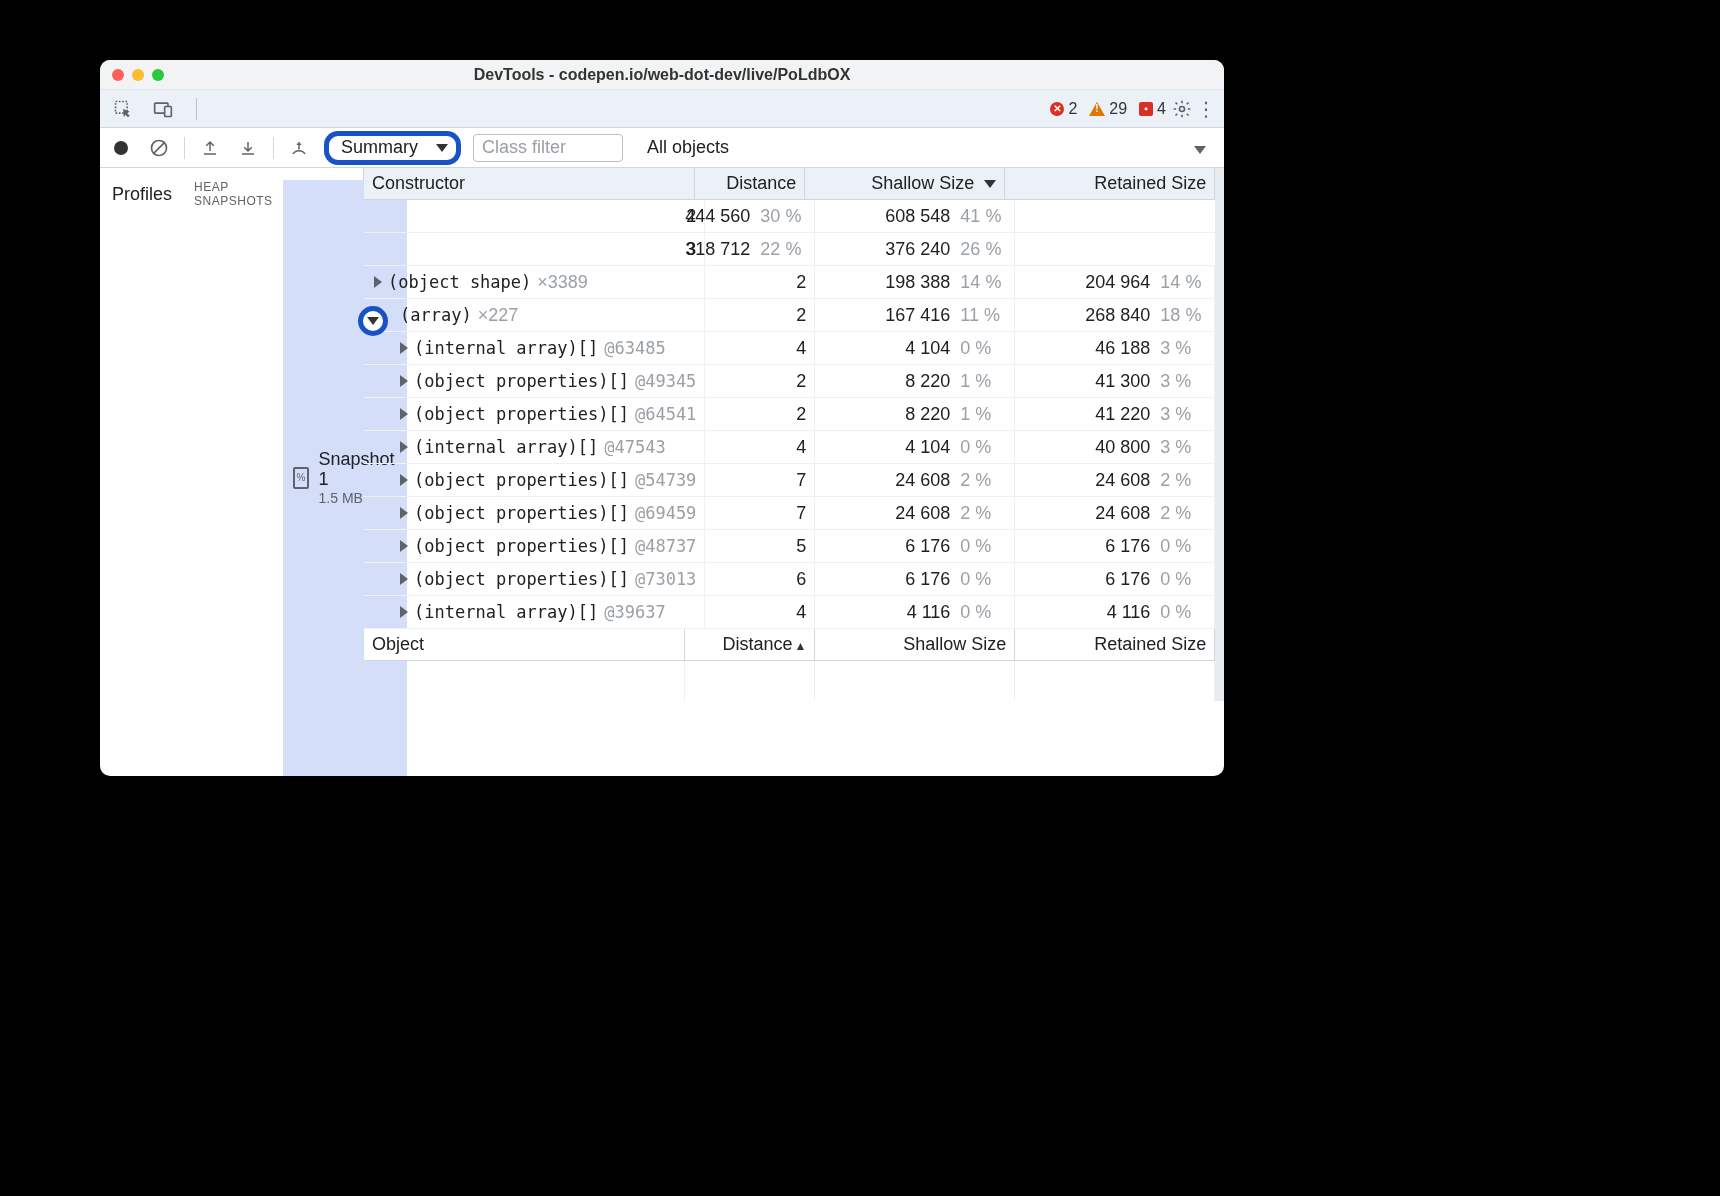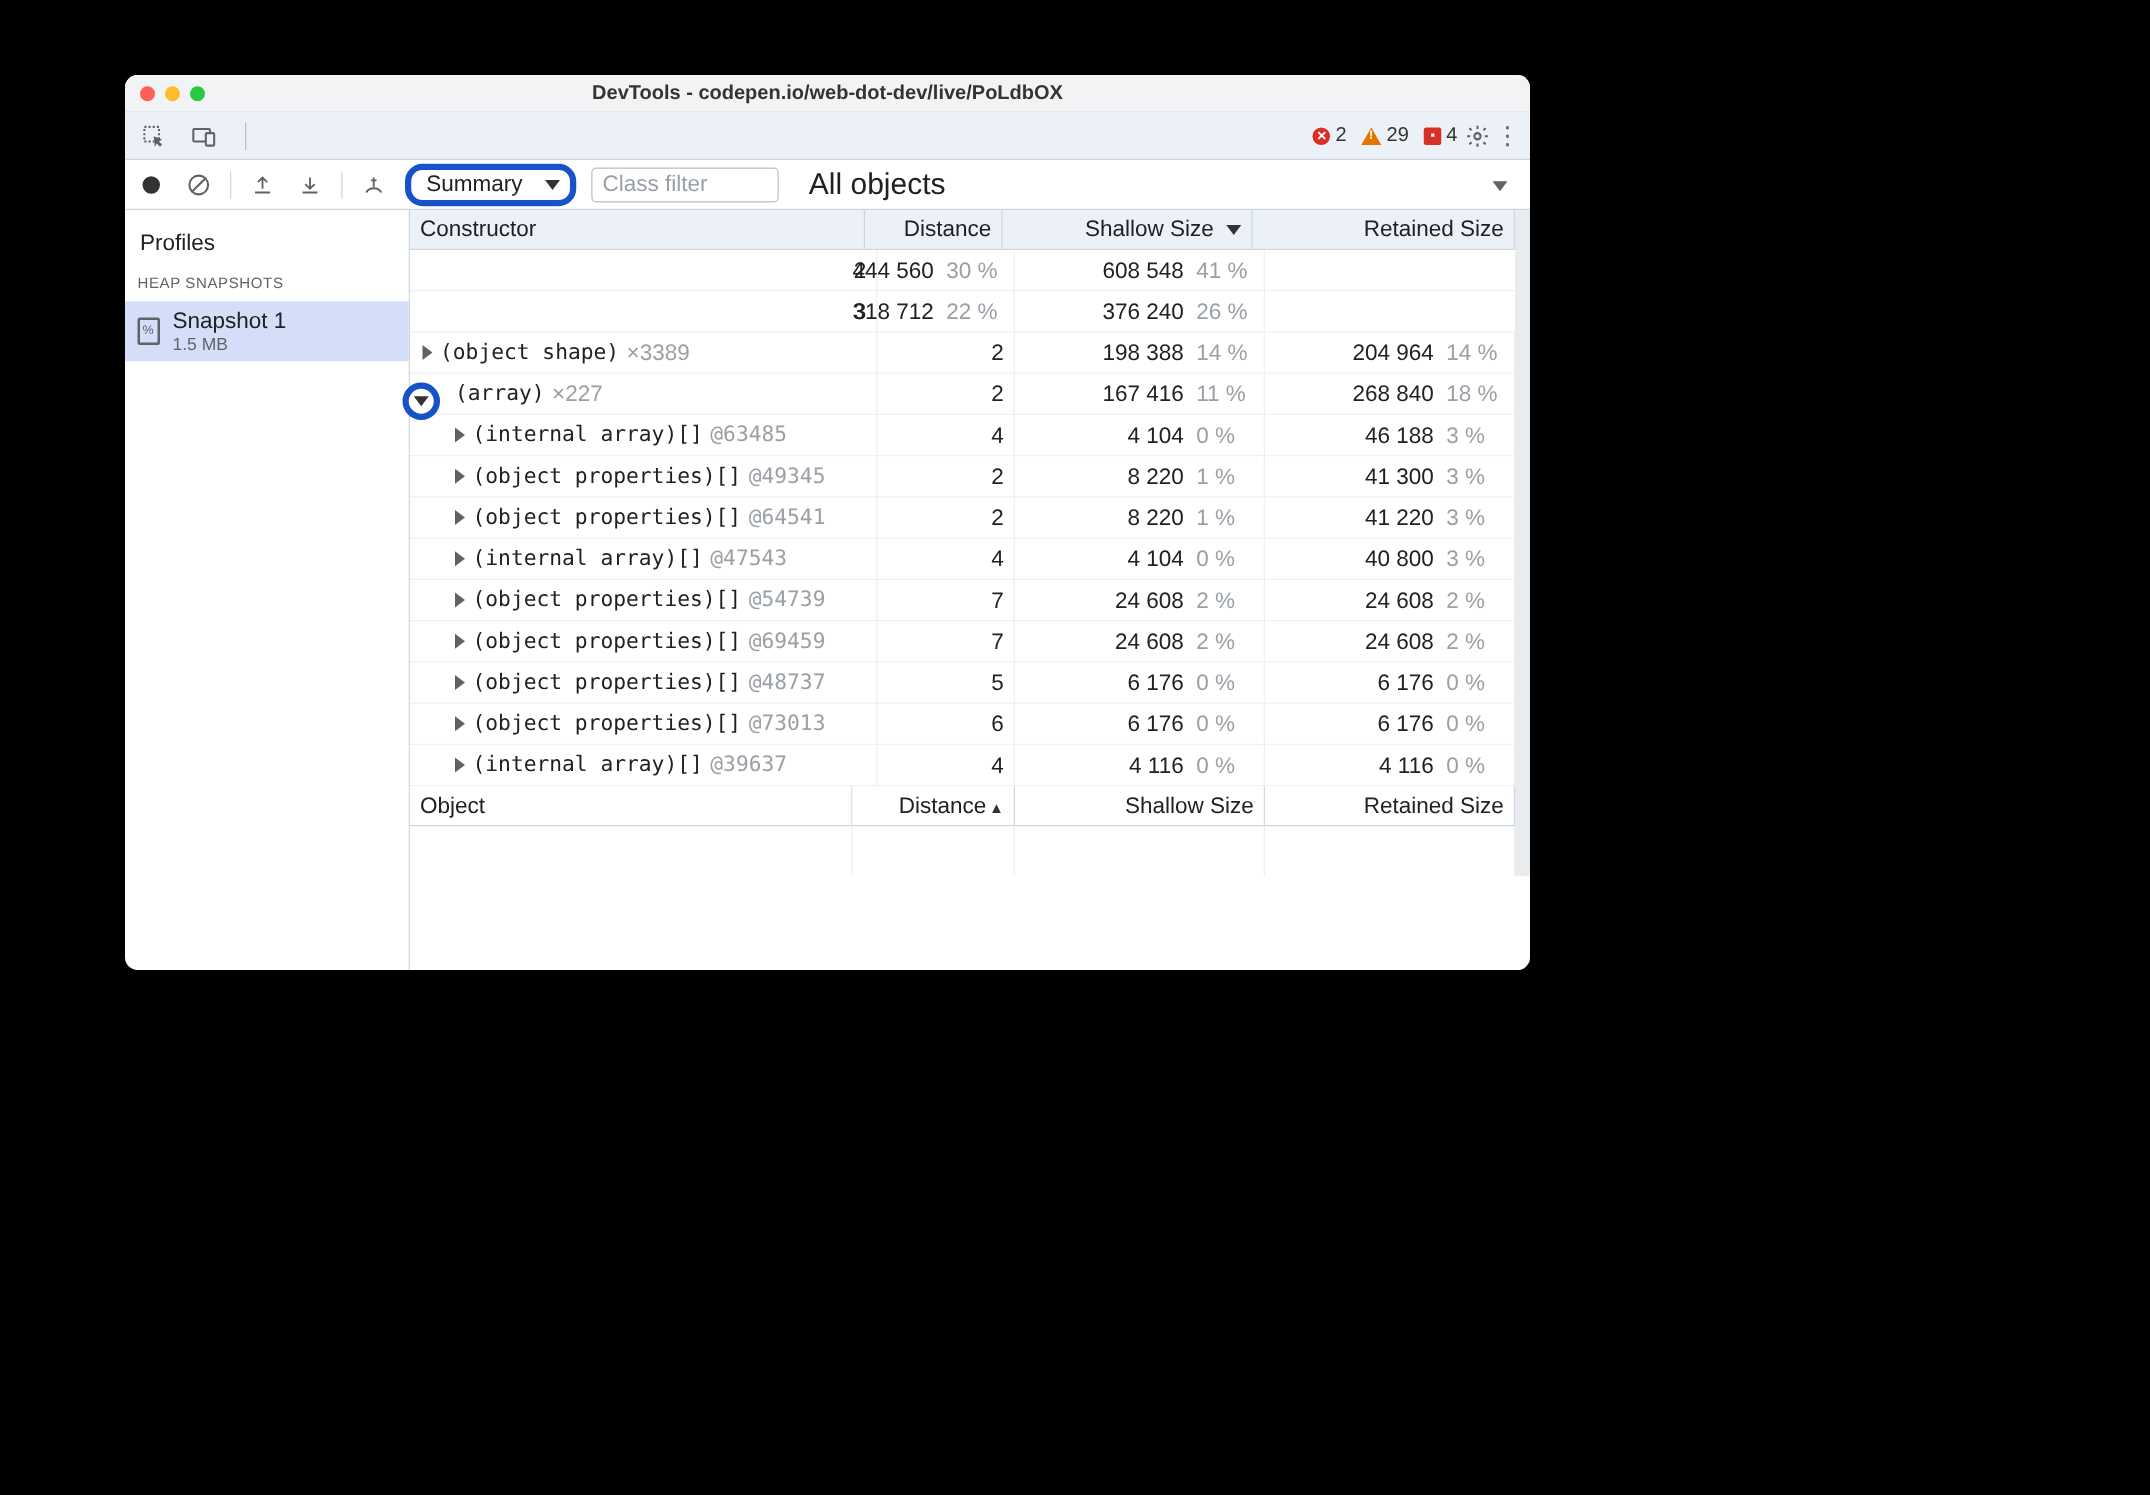--- a/index.html
+++ b/index.html
@@ -93,28 +93,28 @@
   .class-filter {
     height: 28px;
     border: 1px solid #b9c0c7;
     border-radius: 4px;
     padding: 0 8px;
     font-size: 18px;
     color:#9aa0a6;
     display:flex; align-items:center;
     min-width: 150px;
   }
-  .all-objects { font-size: 24px; margin-left: 12px; cursor:pointer; }
+  .all-objects { font-size: 18px; margin-left: 12px; cursor:pointer; }
   .toolbar .end { margin-left:auto; padding-right:10px; }
   
   .body { flex: 1; display: flex; min-height: 0; }
   .sidebar {
-    width: 228px;
+    width: 264px;
     border-right: 1px solid #cdd6e1;
-    display: flex; flex-direction: column;
+    display: flex; flex-direction: row;
     padding-top: 12px;
   }
   .profiles-title{ font-size:18px; padding: 4px 12px 14px; }
   .section-label{ color:#5f6368; letter-spacing:.5px; font-size:12px; padding: 0 10px 8px;}
   .snap-item{ background:#d4def8; display:flex; align-items:center; gap:10px; padding:6px 10px; cursor:pointer;}
   .file-ic{ width:18px; height:22px; border:2px solid #5f6368; border-radius:2px; position:relative;}
   .file-ic::after{ content:"%"; position:absolute; font-size:10px; left:2px; top:3px; color:#5f6368;}
   .snap-name{ font-size:18px; line-height:1.1;}
   .snap-sub{ font-size:14px; color:#5f6368;}
   .main { flex:1; display:flex; flex-direction:column; min-width:0; }

